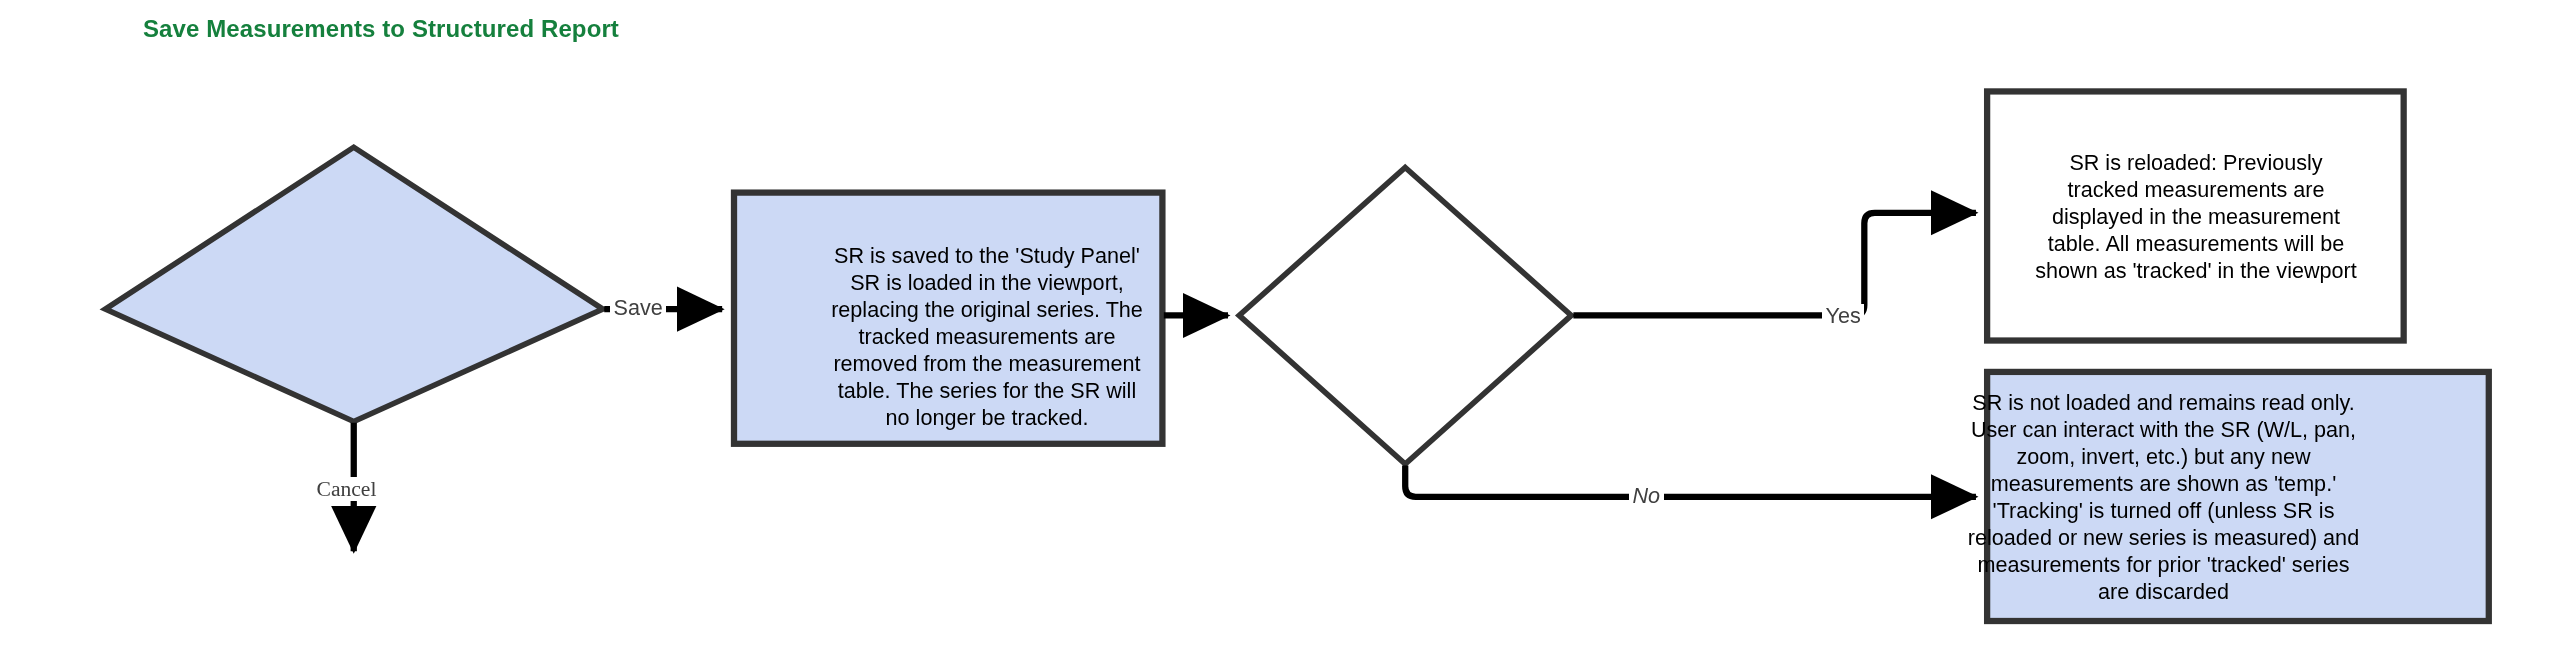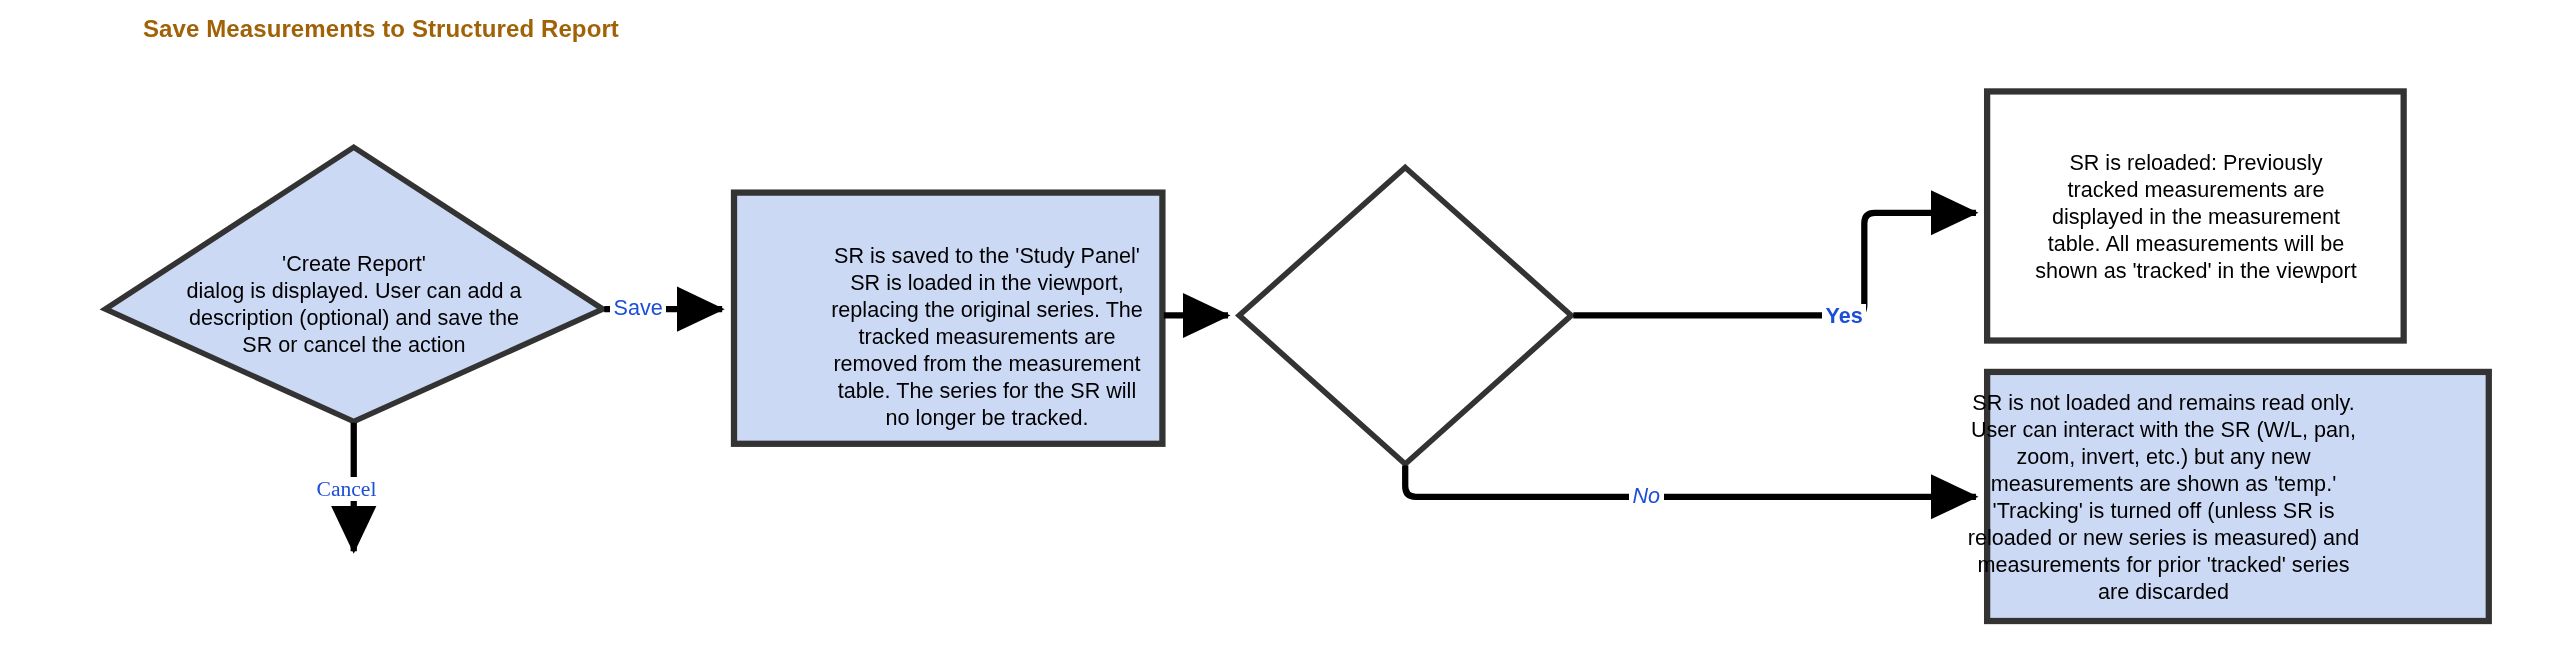--- a/index.html
+++ b/index.html
@@ -23,36 +23,36 @@
     top: 0;
     width: 2576px;
     height: 665px;
   }
   .diagram-title {
     position: absolute;
     left: 143px;
     top: 14.7px;
     font-size: 24px;
     font-weight: bold;
-    color: #a16207;
+    color: #15803d;
     letter-spacing: 0.1px;
     white-space: nowrap;
   }
   .node-text {
     position: absolute;
     text-align: center;
     color: #000000;
     font-size: 21.6px;
     line-height: 27px;
     white-space: pre-line;
     pointer-events: none;
   }
   .edge-label {
     position: absolute;
-    color: #1d4ed8;
+    color: #404040;
     font-size: 21.6px;
     line-height: 24px;
     background: #ffffff;
     padding: 0 3.5px;
     white-space: nowrap;
   }
 </style>
 </head>
 <body>
 
@@ -81,24 +81,20 @@
 
     <line x1="507" y1="606" x2="507" y2="790" stroke="#000000" stroke-width="9" marker-end="url(#arrowhead)"></line>
 
     <line x1="1668" y1="452" x2="1760" y2="452" stroke="#000000" stroke-width="9" marker-end="url(#arrowhead)"></line>
 
     <path d="M 2255 452 L 2657 452 Q 2672 452 2672 437 L 2672 320 Q 2672 305 2687 305 L 2832 305" fill="none" stroke="#000000" stroke-width="9" marker-end="url(#arrowhead)"></path>
 
     <path d="M 2014 667 L 2014 697 Q 2014 712 2029 712 L 2832 712" fill="none" stroke="#000000" stroke-width="9" marker-end="url(#arrowhead)"></path>
   </svg>
 
-  <div class="node-text" style="left:108px; top:250px; width:492px;">'Create Report'
-dialog is displayed. User can add a
-description (optional) and save the
-SR or cancel the action</div>
 
   <div class="node-text" style="left:737px; top:223px; width:500px;margin-top:19px;">SR is saved to the 'Study Panel'
 SR is loaded in the viewport,
 replacing the original series. The
 tracked measurements are
 removed from the measurement
 table. The series for the SR will
 no longer be tracked.</div>
 
 
@@ -114,18 +110,18 @@
 measurements are shown as 'temp.'
 'Tracking' is turned off (unless SR is
 reloaded or new series is measured) and
 measurements for prior 'tracked' series
 are discarded</div>
 
   <div class="edge-label" style="left:610px; top:296px;">Save</div>
 
   <div class="edge-label" style="left:313px; top:477px;font-family:Liberation Serif, serif;">Cancel</div>
 
-  <div class="edge-label" style="left:1822px; top:304px;font-weight:bold;">Yes</div>
+  <div class="edge-label" style="left:1822px; top:304px;">Yes</div>
 
   <div class="edge-label" style="left:1629px; top:484px;font-style:italic;">No</div>
 
 </div>
 
 
 </body></html>

